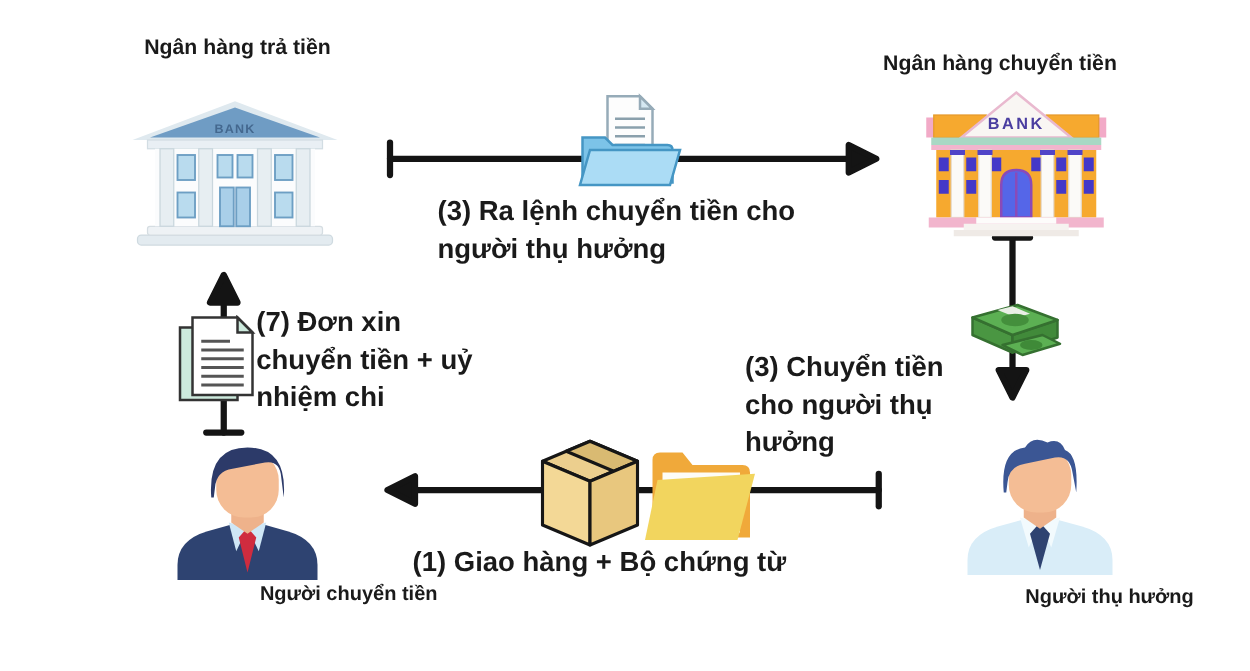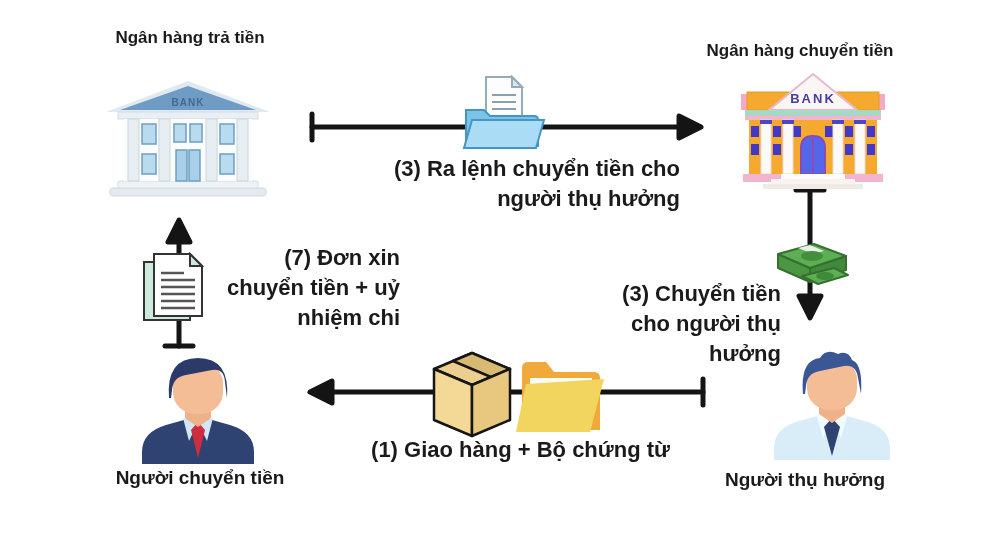--- a/index.html
+++ b/index.html
@@ -2,22 +2,22 @@
 <html><head>
 <meta charset="utf-8">
 <style>
   html,body{margin:0;padding:0;background:#ffffff;}
   .canvas{
     position:relative;width:1000px;height:537px;background:#ffffff;overflow:hidden;
     font-family:"Liberation Sans","DejaVu Sans",sans-serif;color:#1a1a1a;
   }
   .abs{position:absolute;}
   .node-title{font-size:17px;font-weight:700;text-align:center;}
-  .arrow-label{font-size:22px;font-weight:700;text-align:right;line-height:30px;white-space:pre-line;}
-  .caption{font-size:19px;font-weight:700;text-align:center;}
+  .arrow-label{font-size:22px;font-weight:700;text-align:left;line-height:30px;white-space:pre-line;}
+  .caption{font-size:16px;font-weight:700;text-align:right;}
   svg{display:block;}
   svg text{font-family:"Liberation Sans","DejaVu Sans",sans-serif;font-weight:700;}
 </style>
 </head>
 <body>
 
 <div class="canvas">
 
   <svg class="abs" style="left:0;top:0;" width="1000" height="537" viewBox="0 0 1000 537">
     <g stroke="#141414" stroke-width="5" stroke-linecap="round" fill="#141414">

